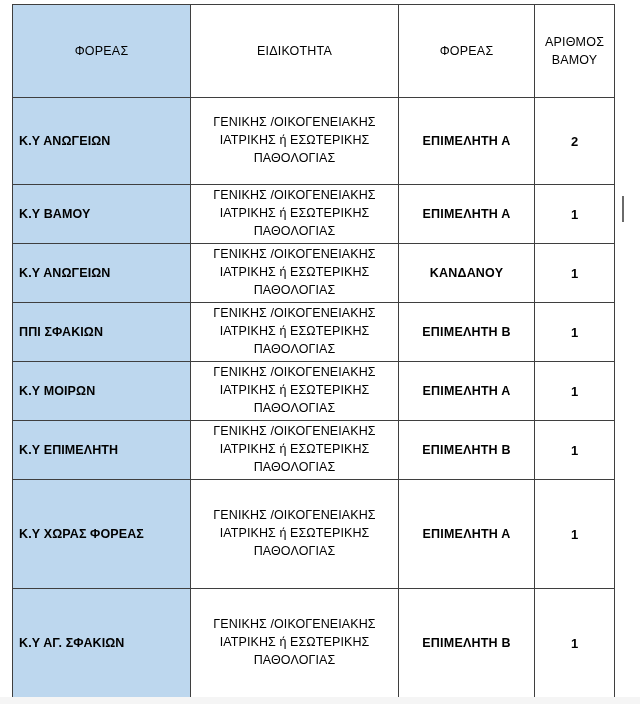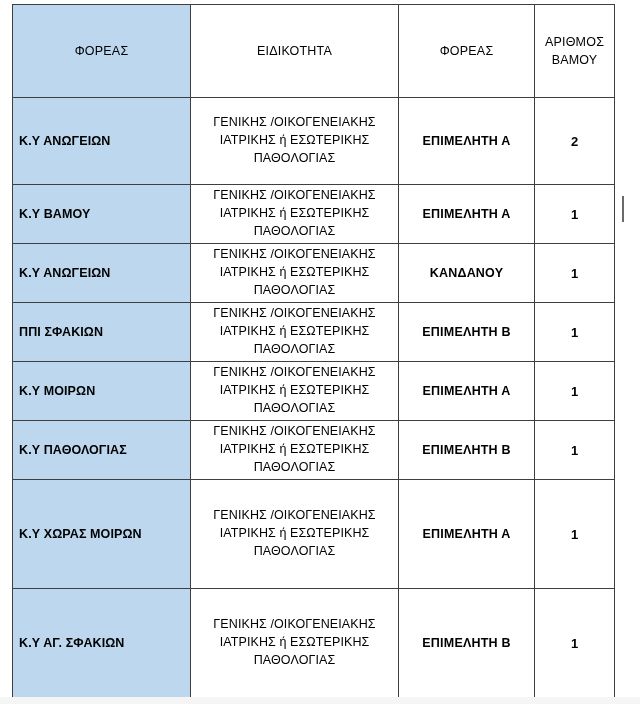--- a/index.html
+++ b/index.html
@@ -192,32 +192,32 @@
         <td class="eidik">
           <span>ΓΕΝΙΚΗΣ /ΟΙΚΟΓΕΝΕΙΑΚΗΣ</span><br>
           <span>ΙΑΤΡΙΚΗΣ ή ΕΣΩΤΕΡΙΚΗΣ</span><br>
           <span>ΠΑΘΟΛΟΓΙΑΣ</span>
         </td>
         <td class="vathmos">ΕΠΙΜΕΛΗΤΗ Α</td>
         <td class="arith">1</td>
       </tr>
 
       <tr class="h-58">
-        <td class="forea">Κ.Υ ΠΑΘΟΛΟΓΙΑΣ</td>
+        <td class="forea">Κ.Υ ΕΠΙΜΕΛΗΤΗ</td>
         <td class="eidik">
           <span>ΓΕΝΙΚΗΣ /ΟΙΚΟΓΕΝΕΙΑΚΗΣ</span><br>
           <span>ΙΑΤΡΙΚΗΣ ή ΕΣΩΤΕΡΙΚΗΣ</span><br>
           <span>ΠΑΘΟΛΟΓΙΑΣ</span>
         </td>
         <td class="vathmos">ΕΠΙΜΕΛΗΤΗ Β</td>
         <td class="arith">1</td>
       </tr>
 
       <tr class="h-108">
-        <td class="forea">Κ.Υ ΧΩΡΑΣ ΜΟΙΡΩΝ</td>
+        <td class="forea">Κ.Υ ΧΩΡΑΣ ΦΟΡΕΑΣ</td>
         <td class="eidik">
           <span>ΓΕΝΙΚΗΣ /ΟΙΚΟΓΕΝΕΙΑΚΗΣ</span><br>
           <span>ΙΑΤΡΙΚΗΣ ή ΕΣΩΤΕΡΙΚΗΣ</span><br>
           <span>ΠΑΘΟΛΟΓΙΑΣ</span>
         </td>
         <td class="vathmos">ΕΠΙΜΕΛΗΤΗ Α</td>
         <td class="arith">1</td>
       </tr>
 
       <tr class="h-108 r-last">

